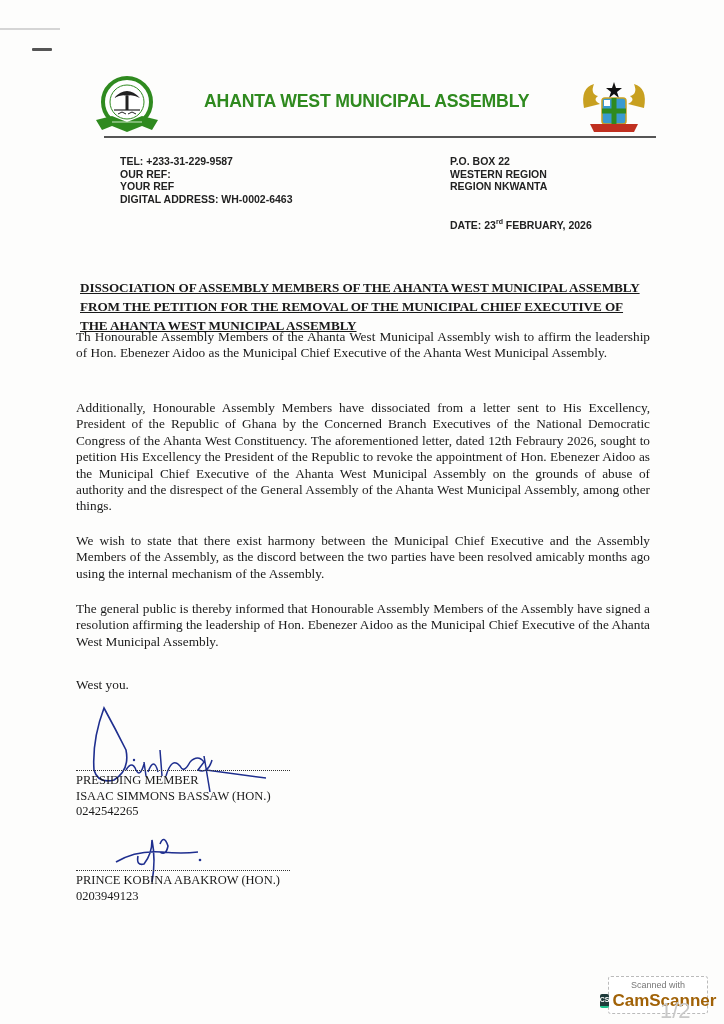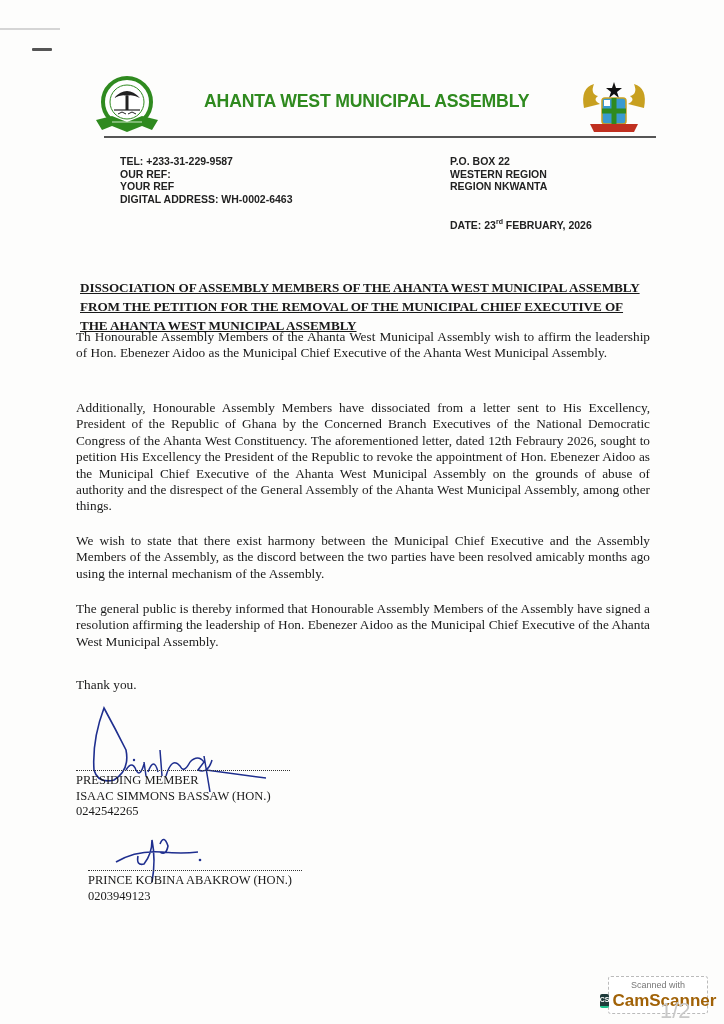--- a/index.html
+++ b/index.html
@@ -33,21 +33,21 @@
     position: absolute; left: 76px; width: 574px; font-size: 13.3px; line-height: 16.4px; text-align: justify;
   }
   .p1 { top: 329px; }
   .p2 { top: 400px; }
   .p3 { top: 533px; }
   .p4 { top: 601px; }
   .thanks { position: absolute; left: 76px; top: 677px; font-size: 13.3px; }
 
   .sig-block { position: absolute; left: 76px; font-size: 12.5px; line-height: 15.5px; }
   .sig1 { top: 770px; }
-  .sig2 { top: 870px; margin-left: 12px; }
+  .sig2 { top: 870px; }
   .dots { border-top: 1.5px dotted #333; width: 214px; height: 0; margin-bottom: 2px; }
   .signature { position: absolute; }
 
   .watermark {
     position: absolute; left: 608px; top: 976px; width: 98px; height: 36px;
     border: 1px dashed #bbb; border-radius: 3px; background: rgba(255,255,255,.8);
     font-family: "Liberation Sans", sans-serif; text-align: center;
   }
   .wm-top { font-size: 9px; color: #777; margin-top: 3px; }
   .wm-bottom { display: flex; align-items: center; justify-content: center; margin-top: 1px; }
@@ -98,21 +98,21 @@
   <div>REGION NKWANTA</div>
 </div>
 <div class="date"><span>DATE: 23</span><sup>rd</sup><span> FEBRUARY, 2026</span></div>
 
 <div class="title">DISSOCIATION OF ASSEMBLY MEMBERS OF THE AHANTA WEST MUNICIPAL ASSEMBLY FROM THE PETITION FOR THE REMOVAL OF THE MUNICIPAL CHIEF EXECUTIVE OF THE AHANTA WEST MUNICIPAL ASSEMBLY</div>
 
 <div class="para p1">Th Honourable Assembly Members of the Ahanta West Municipal Assembly wish to affirm the leadership of Hon. Ebenezer Aidoo as the Municipal Chief Executive of the Ahanta West Municipal Assembly.</div>
 <div class="para p2">Additionally, Honourable Assembly Members have dissociated from a letter sent to His Excellency, President of the Republic of Ghana by the Concerned Branch Executives of the National Democratic Congress of the Ahanta West Constituency. The aforementioned letter, dated 12th Febraury 2026, sought to petition His Excellency the President of the Republic to revoke the appointment of Hon. Ebenezer Aidoo as the Municipal Chief Executive of the Ahanta West Municipal Assembly on the grounds of abuse of authority and the disrespect of the General Assembly of the Ahanta West Municipal Assembly, among other things.</div>
 <div class="para p3">We wish to state that there exist harmony between the Municipal Chief Executive and the Assembly Members of the Assembly, as the discord between the two parties have been resolved amicably months ago using the internal mechanism of the Assembly.</div>
 <div class="para p4">The general public is thereby informed that Honourable Assembly Members of the Assembly have signed a resolution affirming the leadership of Hon. Ebenezer Aidoo as the Municipal Chief Executive of the Ahanta West Municipal Assembly.</div>
-<div class="thanks">Thank you.</div>
+<div class="thanks">West you.</div>
 
 <svg class="signature" style="left:86px; top:700px;" width="180" height="110" viewBox="0 0 180 110">
   <path d="M18 8 Q6 40 8 70 Q12 84 28 80 Q44 70 40 50 Q30 30 18 8 Z" fill="none" stroke="#1f2f8f" stroke-width="1.6"></path>
   <path d="M40 70 q6 -10 10 0 q4 8 8 -6 M58 62 l2 14 M62 72 q6 -16 10 0 M74 50 l2 26 M80 76 q6 -20 14 -10 q4 8 10 -4 M104 62 q8 -8 14 0 l-6 8 q10 4 14 -10 M118 56 l6 36 M120 70 l60 8" fill="none" stroke="#1f2f8f" stroke-width="1.5"></path>
   <circle cx="48" cy="60" r="1.2" fill="#1f2f8f"></circle>
 </svg>
 <div class="sig-block sig1">
   <div class="dots"></div>
   <div>PRESIDING MEMBER</div>
   <div>ISAAC SIMMONS BASSAW (HON.)</div>

